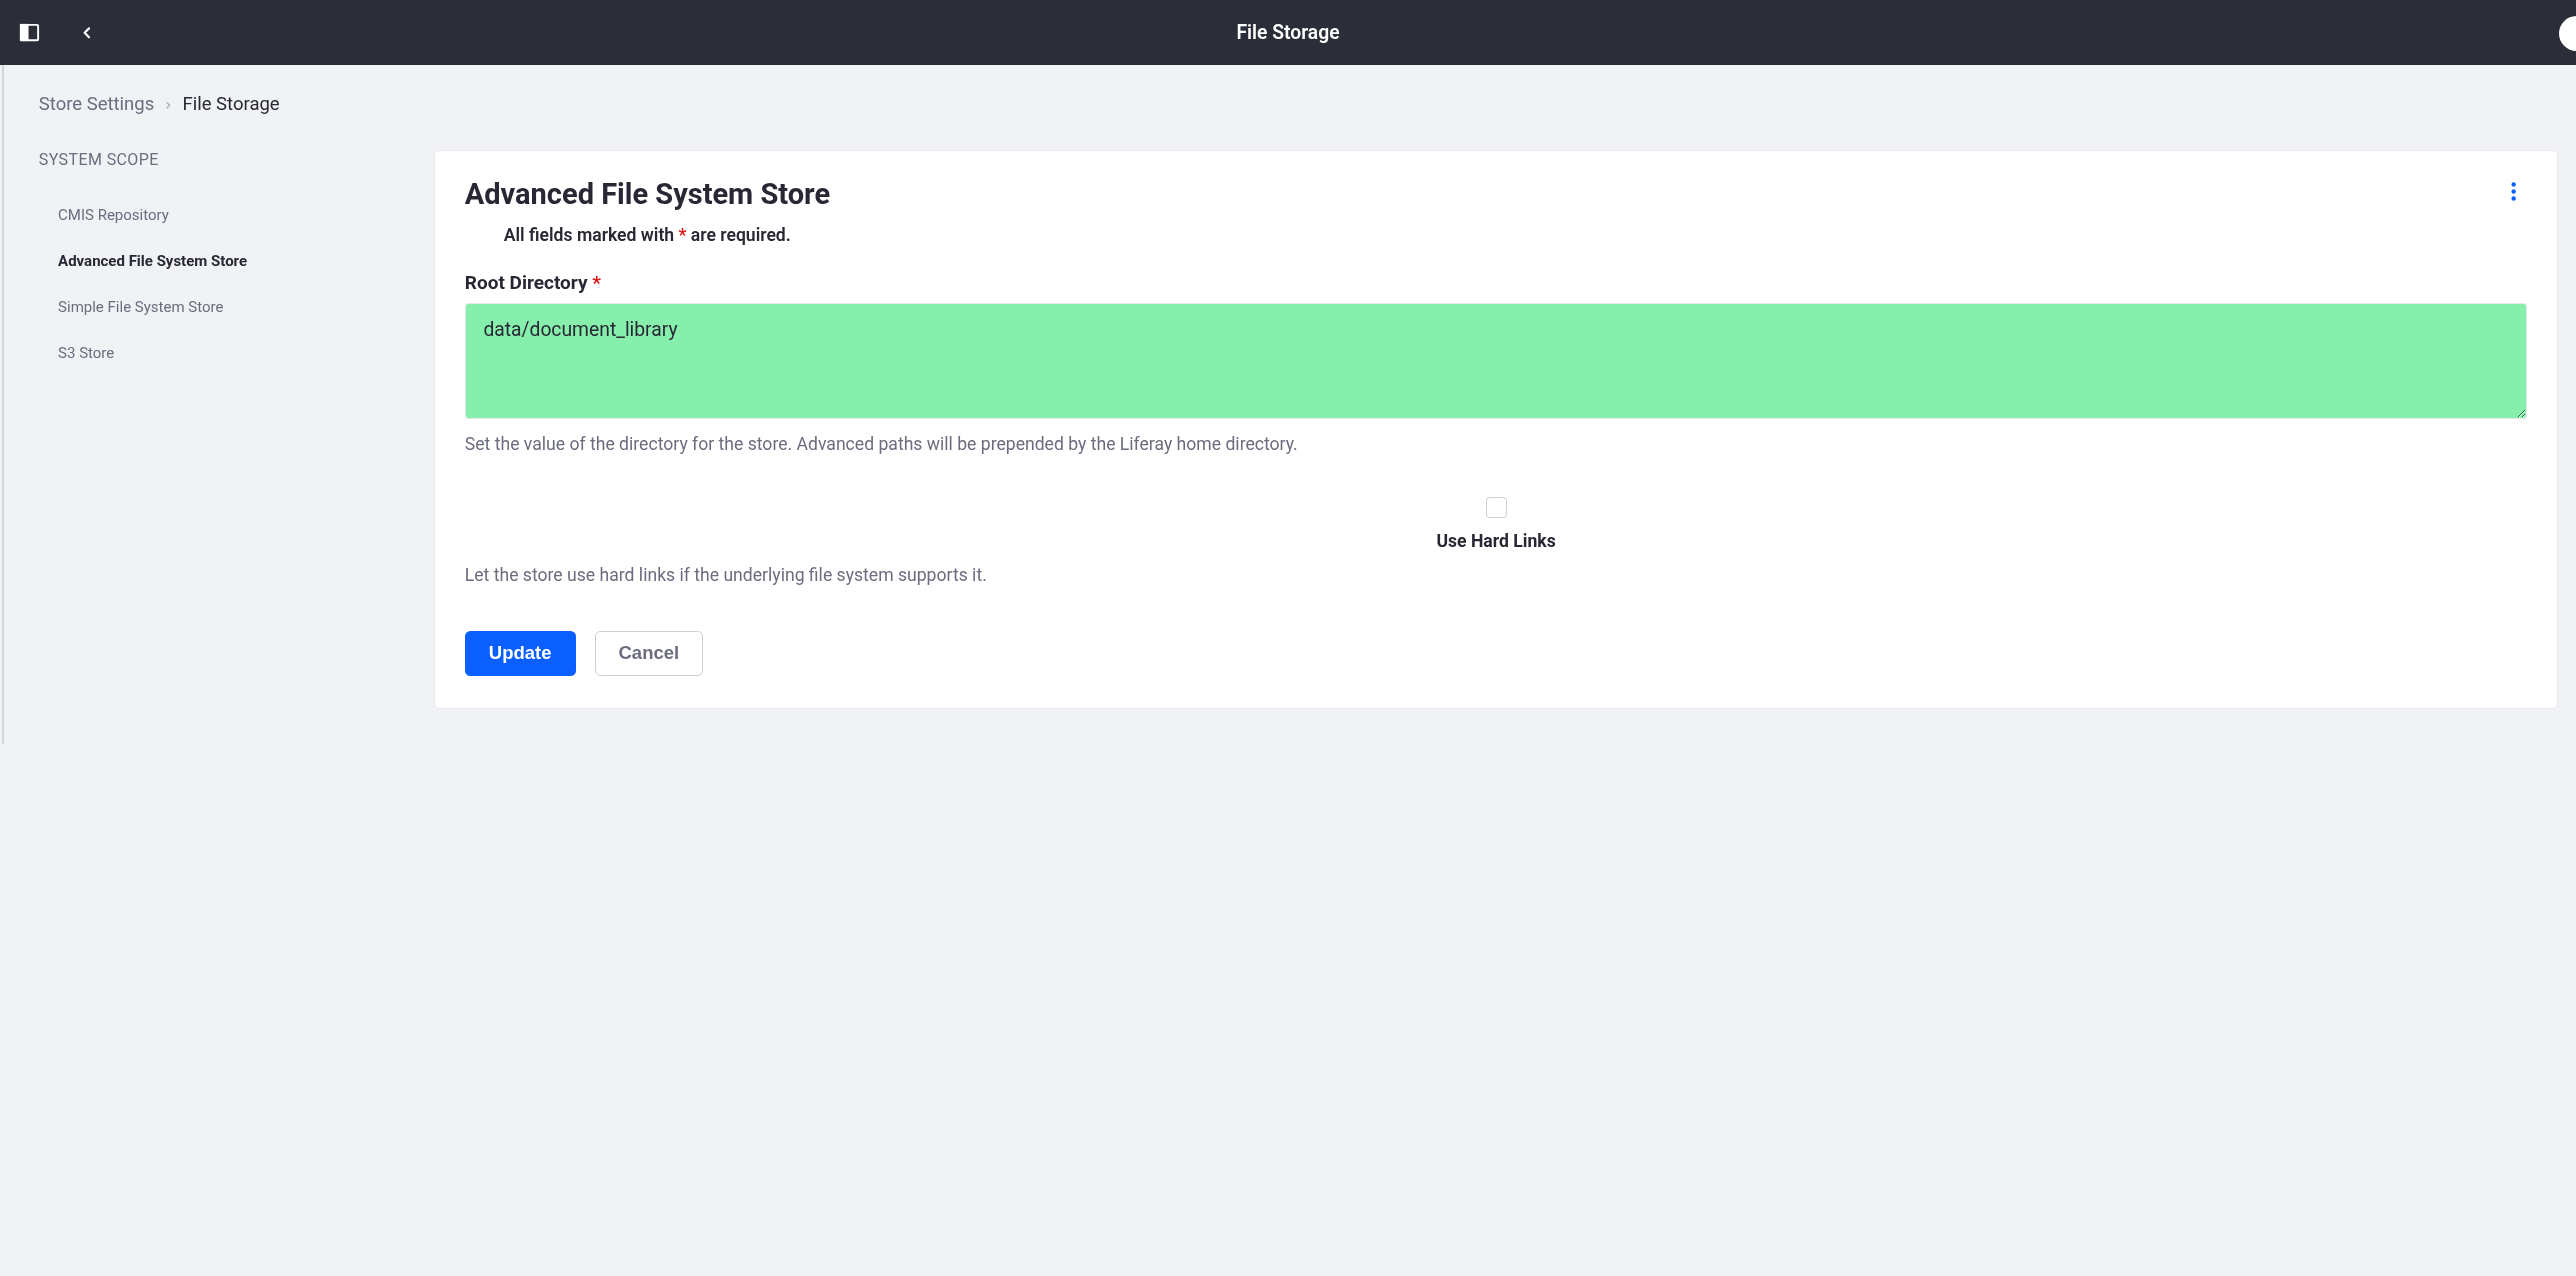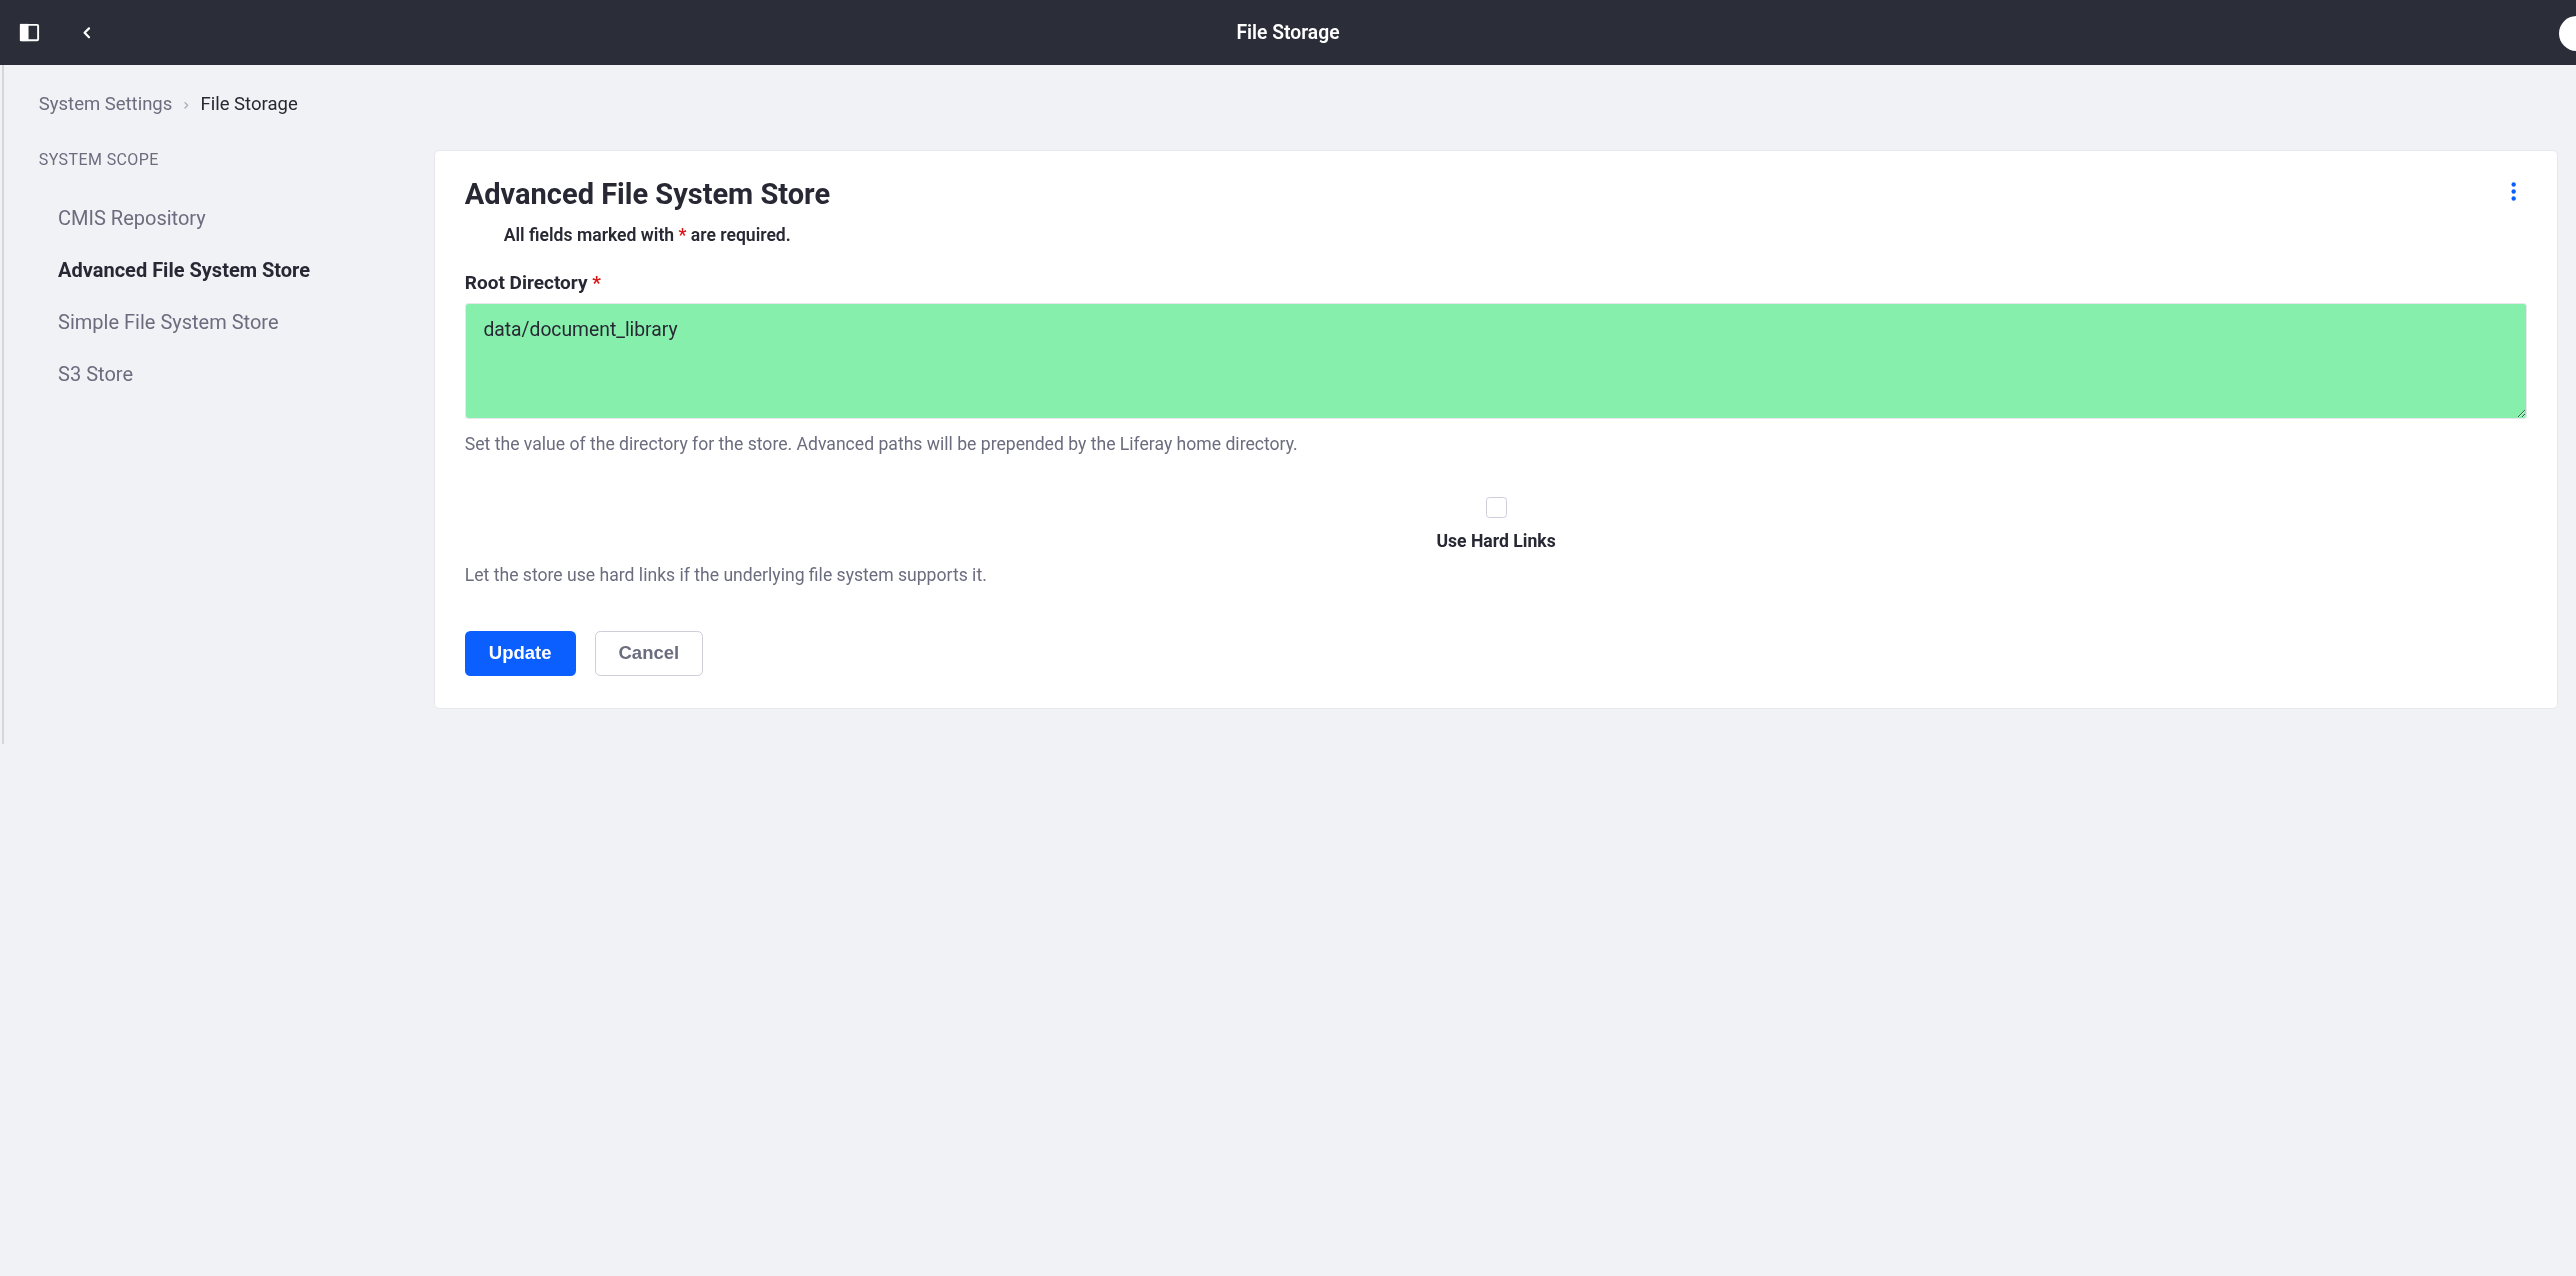--- a/index.html
+++ b/index.html
@@ -93,21 +93,21 @@
       flex-shrink: 0;
     }
     .scope-label {
       color: #6b6c7e;
       font-size: 16px;
       letter-spacing: 0.4px;
       margin-bottom: 23px;
     }
     .side-item {
       padding: 14px 0 14px 19.3px;
-      font-size: 20px;
+      font-size: 15px;
       color: #6b6c7e;
       cursor: pointer;
     }
     .side-item.active {
       color: #272833;
       font-weight: 700;
     }
     .panel {
       flex: 1;
       background: #ffffff;
@@ -227,21 +227,21 @@
       </svg>
     </div>
   </div>
   <div class="topbar-title">File Storage</div>
   <div class="topbar-right-circle"></div>
 </div>
 
 <div class="content-wrap">
 
   <div class="breadcrumb">
-    <span class="breadcrumb-link">System Settings</span>
+    <span class="breadcrumb-link">Store Settings</span>
     <span class="breadcrumb-sep">
       <svg width="10.6" height="10.6" viewBox="0 0 24 24" fill="none" stroke="#a7a9bc" stroke-width="3" stroke-linecap="round" stroke-linejoin="round">
         <polyline points="9 18 15 12 9 6"></polyline>
       </svg>
     </span>
     <span class="breadcrumb-current">File Storage</span>
   </div>
 
   <div class="main-area">
 

